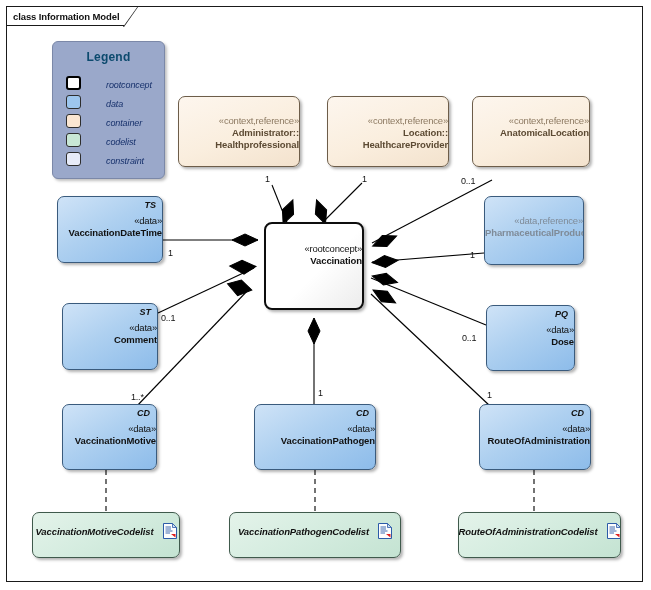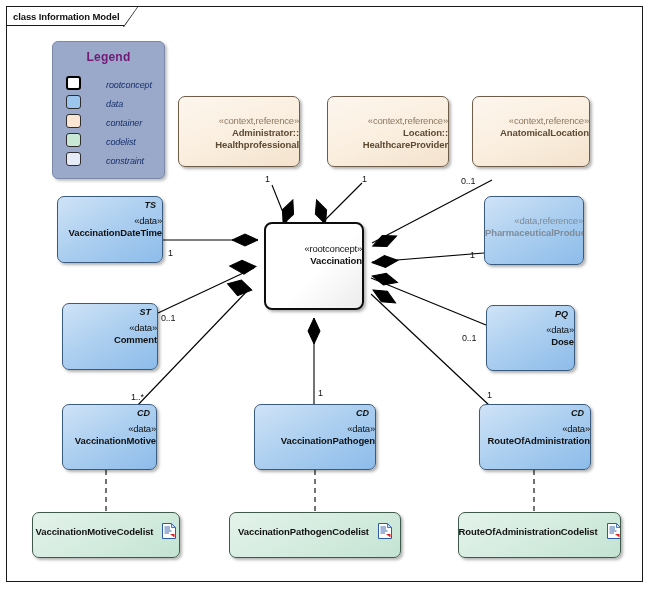--- a/index.html
+++ b/index.html
@@ -112,20 +112,21 @@
     border:1px solid #3a5b7d;
   }
   .node.data.refstyle .stereo,
   .node.data.refstyle .nm{color:#7f8b98;}
 
   
   .node.codelist{
     background:linear-gradient(150deg,#e4f3ea 0%,#d4ecdf 50%,#c4e3d2 100%);
     border:1px solid #3f5a4c;
     text-align:right;
+    font-style:italic;
   }
   .node.codelist .clrow{
     display:flex;align-items:center;
     gap:9px;
     padding:10px 12px 0 12px;
     justify-content:center;
   }
   .node.codelist .cllabel{
     font-size:9.5px;font-weight:bold;color:#111;letter-spacing:-0.1px;
     white-space:nowrap;
@@ -142,21 +143,21 @@
     box-sizing:border-box;
     background:#9aa8ca;
     border:1px solid #7b88a8;
     border-radius:6px;
     box-shadow:2px 2px 3px rgba(0,0,0,0.25);
   }
   .legend-title{
     text-align:center;
     font-size:12px;
     font-weight:bold;
-    color:#701a75;
+    color:#0c4a6e;
     margin-top:8px;
     letter-spacing:0.2px;
   }
   .legend-rows{margin-top:7px;padding-left:13px;}
   .legend-row{
     display:flex;align-items:flex-end;gap:25px;
     height:19px;
     font-style:italic;
   }
   .swatch{

